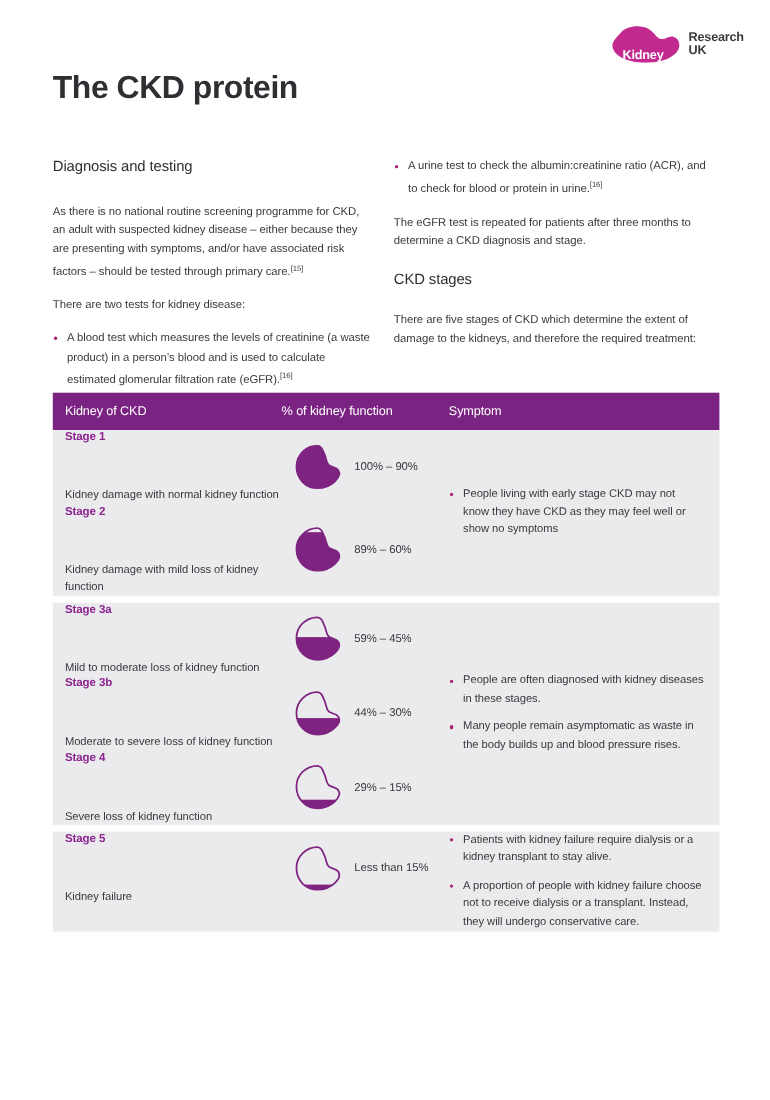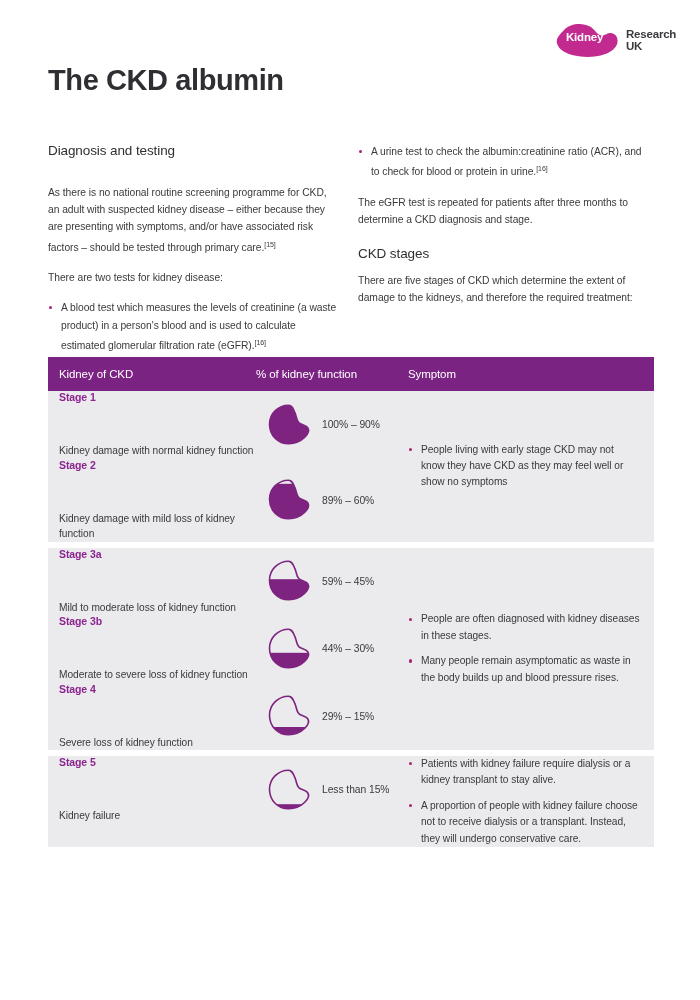--- a/index.html
+++ b/index.html
@@ -8,39 +8,39 @@
     background: #ffffff;
     font-family: "Liberation Sans", sans-serif;
     -webkit-font-smoothing: antialiased;
   }
   .page { position: relative; width: 700px; height: 1000px; background: #fff; overflow: hidden; }
 
   
   .logo { position: absolute; left: 556px; top: 22px; width: 110px; height: 36px; display: flex; align-items: center; }
   .logo-mark { position: relative; width: 78px; height: 34px; }
   .logo-mark svg { display: block; }
-  .logo-word { position: absolute; left: 10px; top: 8px; color: #fff; font-size: 11.5px; font-weight: bold; letter-spacing: -0.2px; }
+  .logo-word { position: absolute; left: 10px; top: 22px; color: #fff; font-size: 11.5px; font-weight: bold; letter-spacing: -0.2px; }
   .logo-text { font-size: 11.5px; font-weight: bold; color: #3b3b3f; letter-spacing: -0.2px; margin-left: -8px; }
 
   
   .page-title {
     position: absolute; left: 48px; top: 64px;
     font-size: 29px; font-weight: bold; color: #2f2f33; letter-spacing: -0.4px;
   }
 
   
   .col { position: absolute; width: 290px; }
   .col-left { left: 48px; top: 143px; }
   .col-right { left: 358px; top: 143px; }
 
   h2.sec {
     font-size: 13.5px; color: #2f2f33; font-weight: normal; letter-spacing: -0.1px;
     margin-bottom: 26px;
   }
-  h2.sec.tight { margin-top: 18px; margin-bottom: 11px; }
+  h2.sec.tight { margin-top: 18px; margin-bottom: 22px; }
   p.body {
     font-size: 10.3px; line-height: 17.2px; color: #3a3a3e; letter-spacing: -0.05px;
     margin-bottom: 13px;
   }
   .sup { font-size: 7px; vertical-align: super; }
 
   ul.dotlist { list-style: none; }
   ul.dotlist li {
     position: relative; padding-left: 13px;
     font-size: 10.3px; line-height: 17.2px; color: #3a3a3e; letter-spacing: -0.05px;
@@ -103,21 +103,21 @@
   <div class="logo">
     <div class="logo-mark">
       <svg width="78" height="34" viewBox="0 0 78 34" xmlns="http://www.w3.org/2000/svg">
         <path d="M8.5 6.5C14 0.5 26 -1 34 3.5c5.5 3.1 6.6 8.6 11.4 8.9 4.3.3 6.2-3.1 10.6-2.1 4.3 1 6.2 5.3 5.4 9.4-1 5.2-6.4 9.3-12.8 11.6-8.3 3-20.6 3.5-30.2 1.3C9.6 30.6 3.4 27 1.3 21.3-0.7 15.8 3.1 12.4 8.5 6.5Z" fill="#c22a8f"></path>
       </svg>
       <span class="logo-word">Kidney</span>
     </div>
     <span class="logo-text">Research UK</span>
   </div>
 
-  <h1 class="page-title">The CKD albumin</h1>
+  <h1 class="page-title">The CKD protein</h1>
 
   <div class="col col-left">
     <h2 class="sec">Diagnosis and testing</h2>
     <p class="body"><span>As there is no national routine screening programme for CKD, an adult with suspected kidney disease – either because they are presenting with symptoms, and/or have associated risk factors – should be tested through primary care.</span><span class="sup">[15]</span></p>
     <p class="body">There are two tests for kidney disease:</p>
     <ul class="dotlist">
       <li><span class="bullet"></span><span>A blood test which measures the levels of creatinine (a waste product) in a person’s blood and is used to calculate estimated glomerular filtration rate (eGFR).</span><span class="sup">[16]</span></li>
     </ul>
   </div>
 

